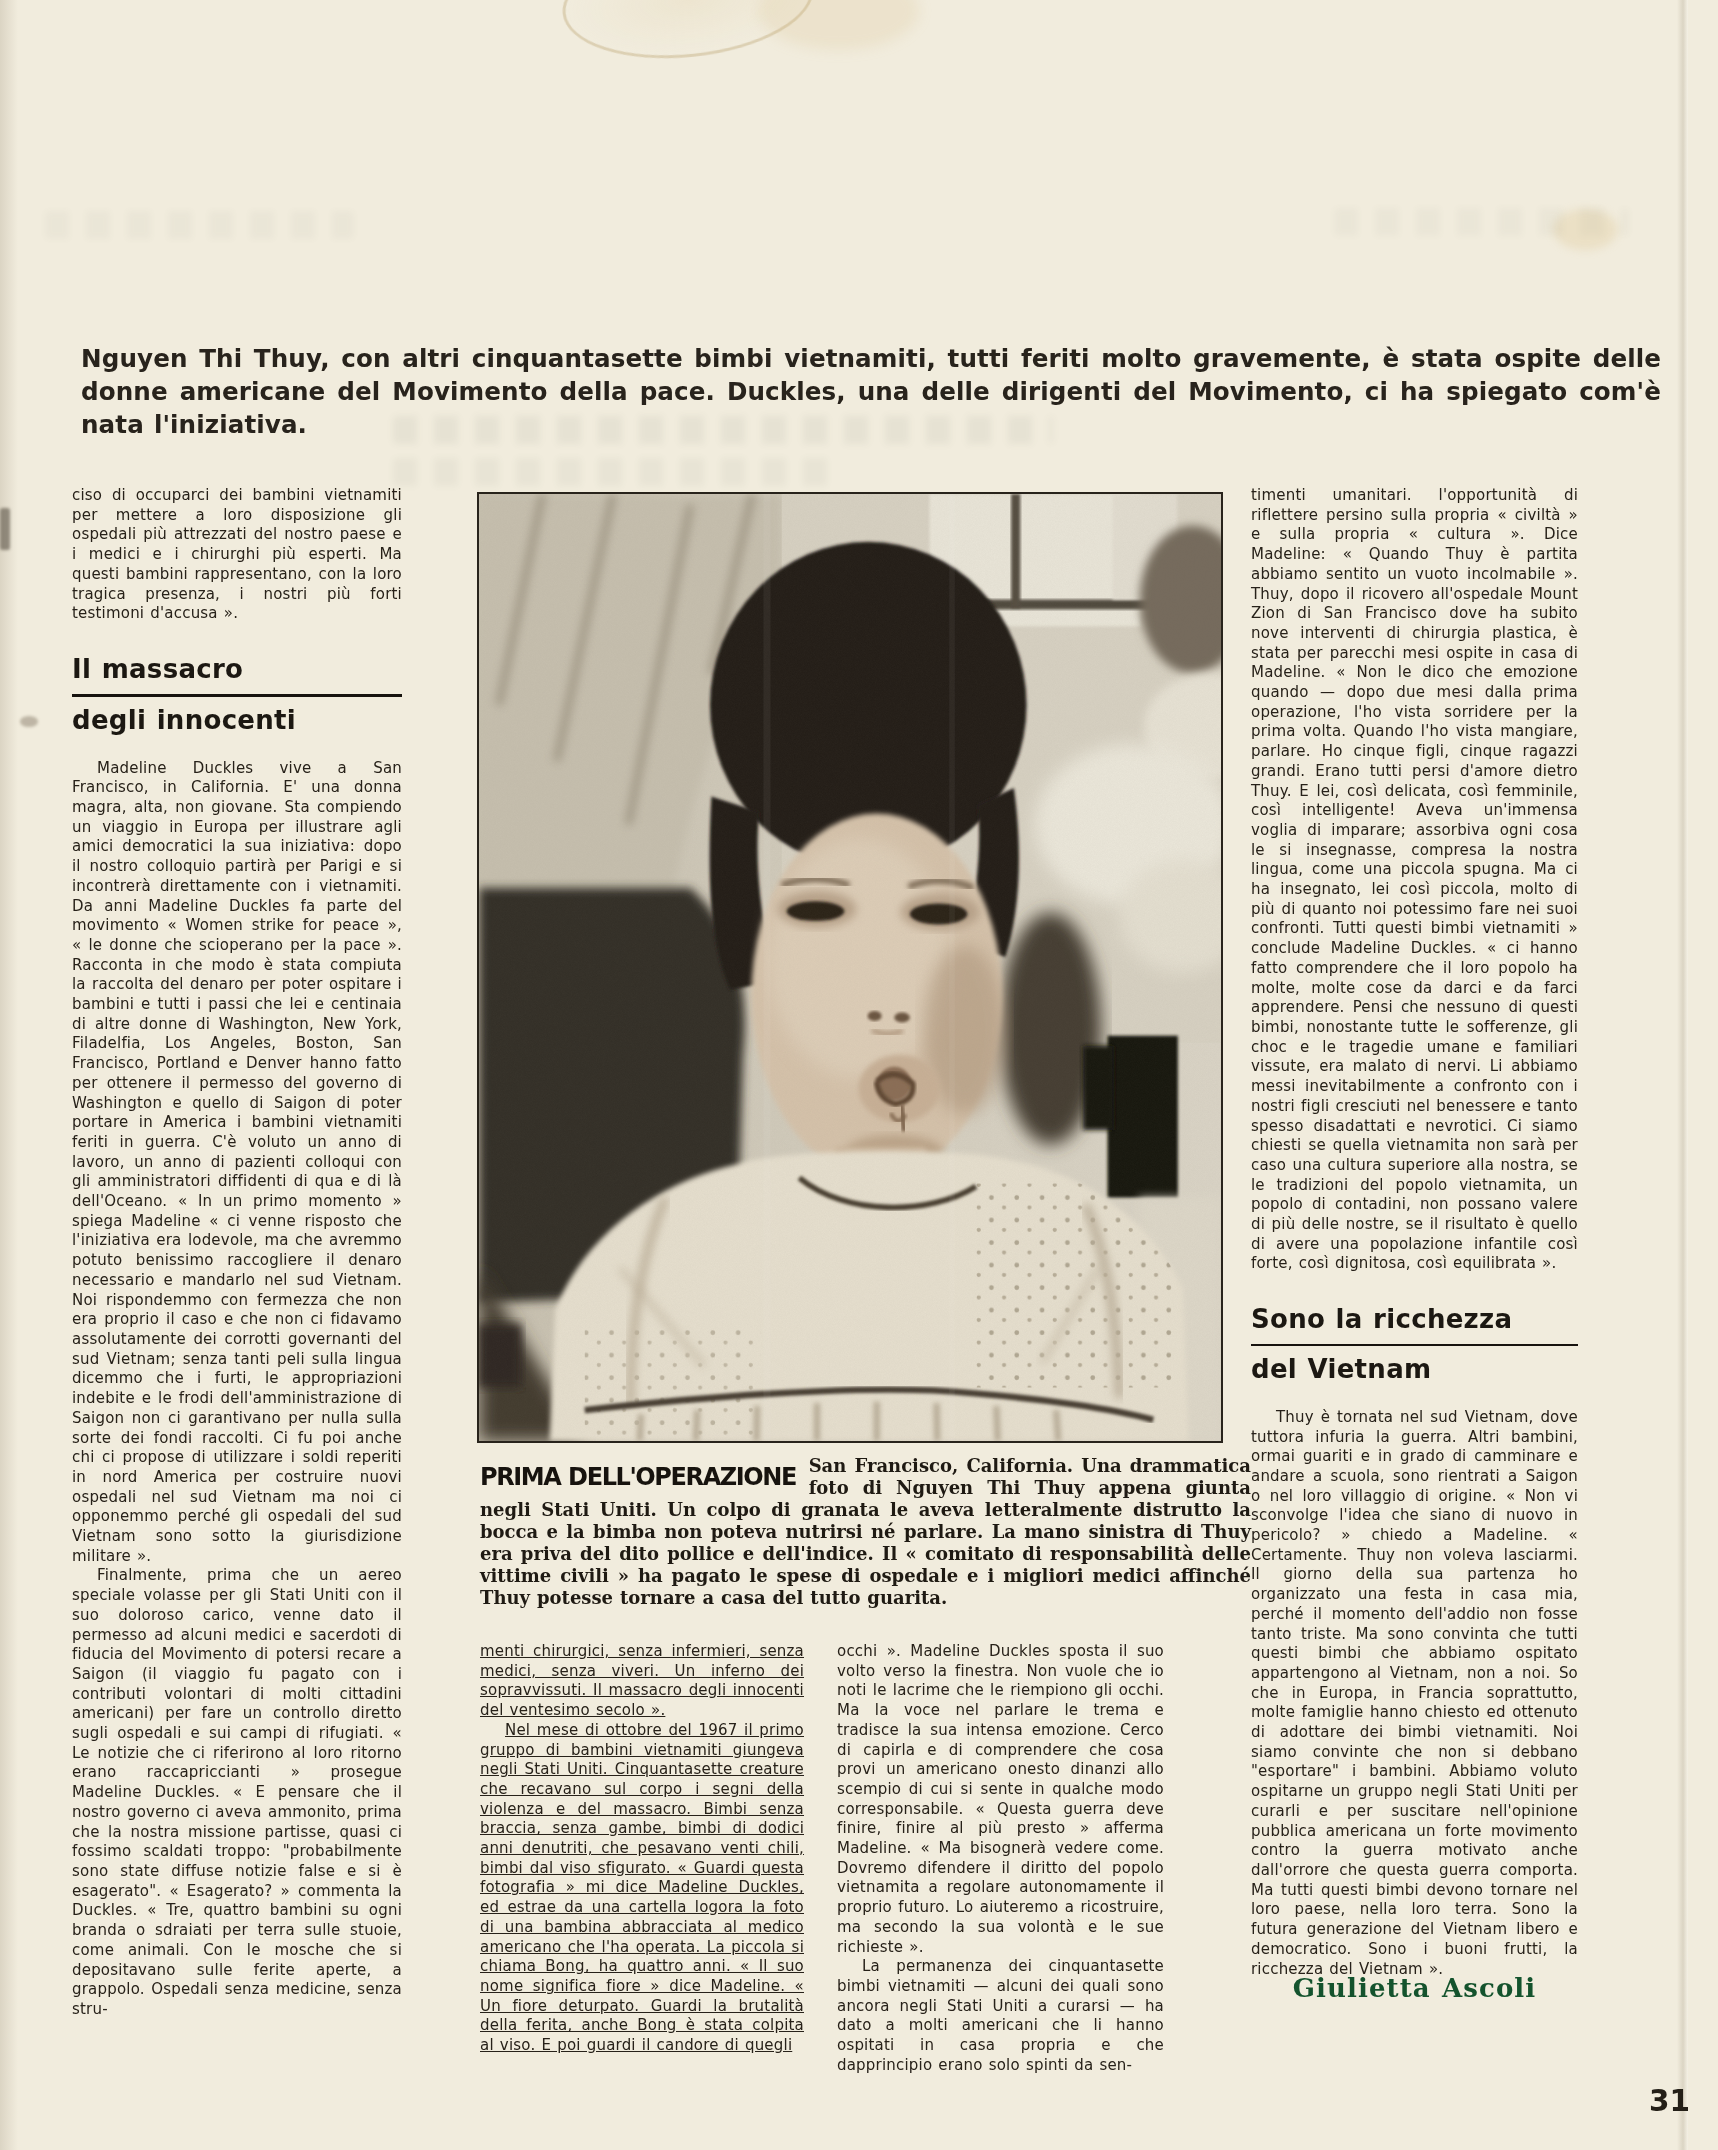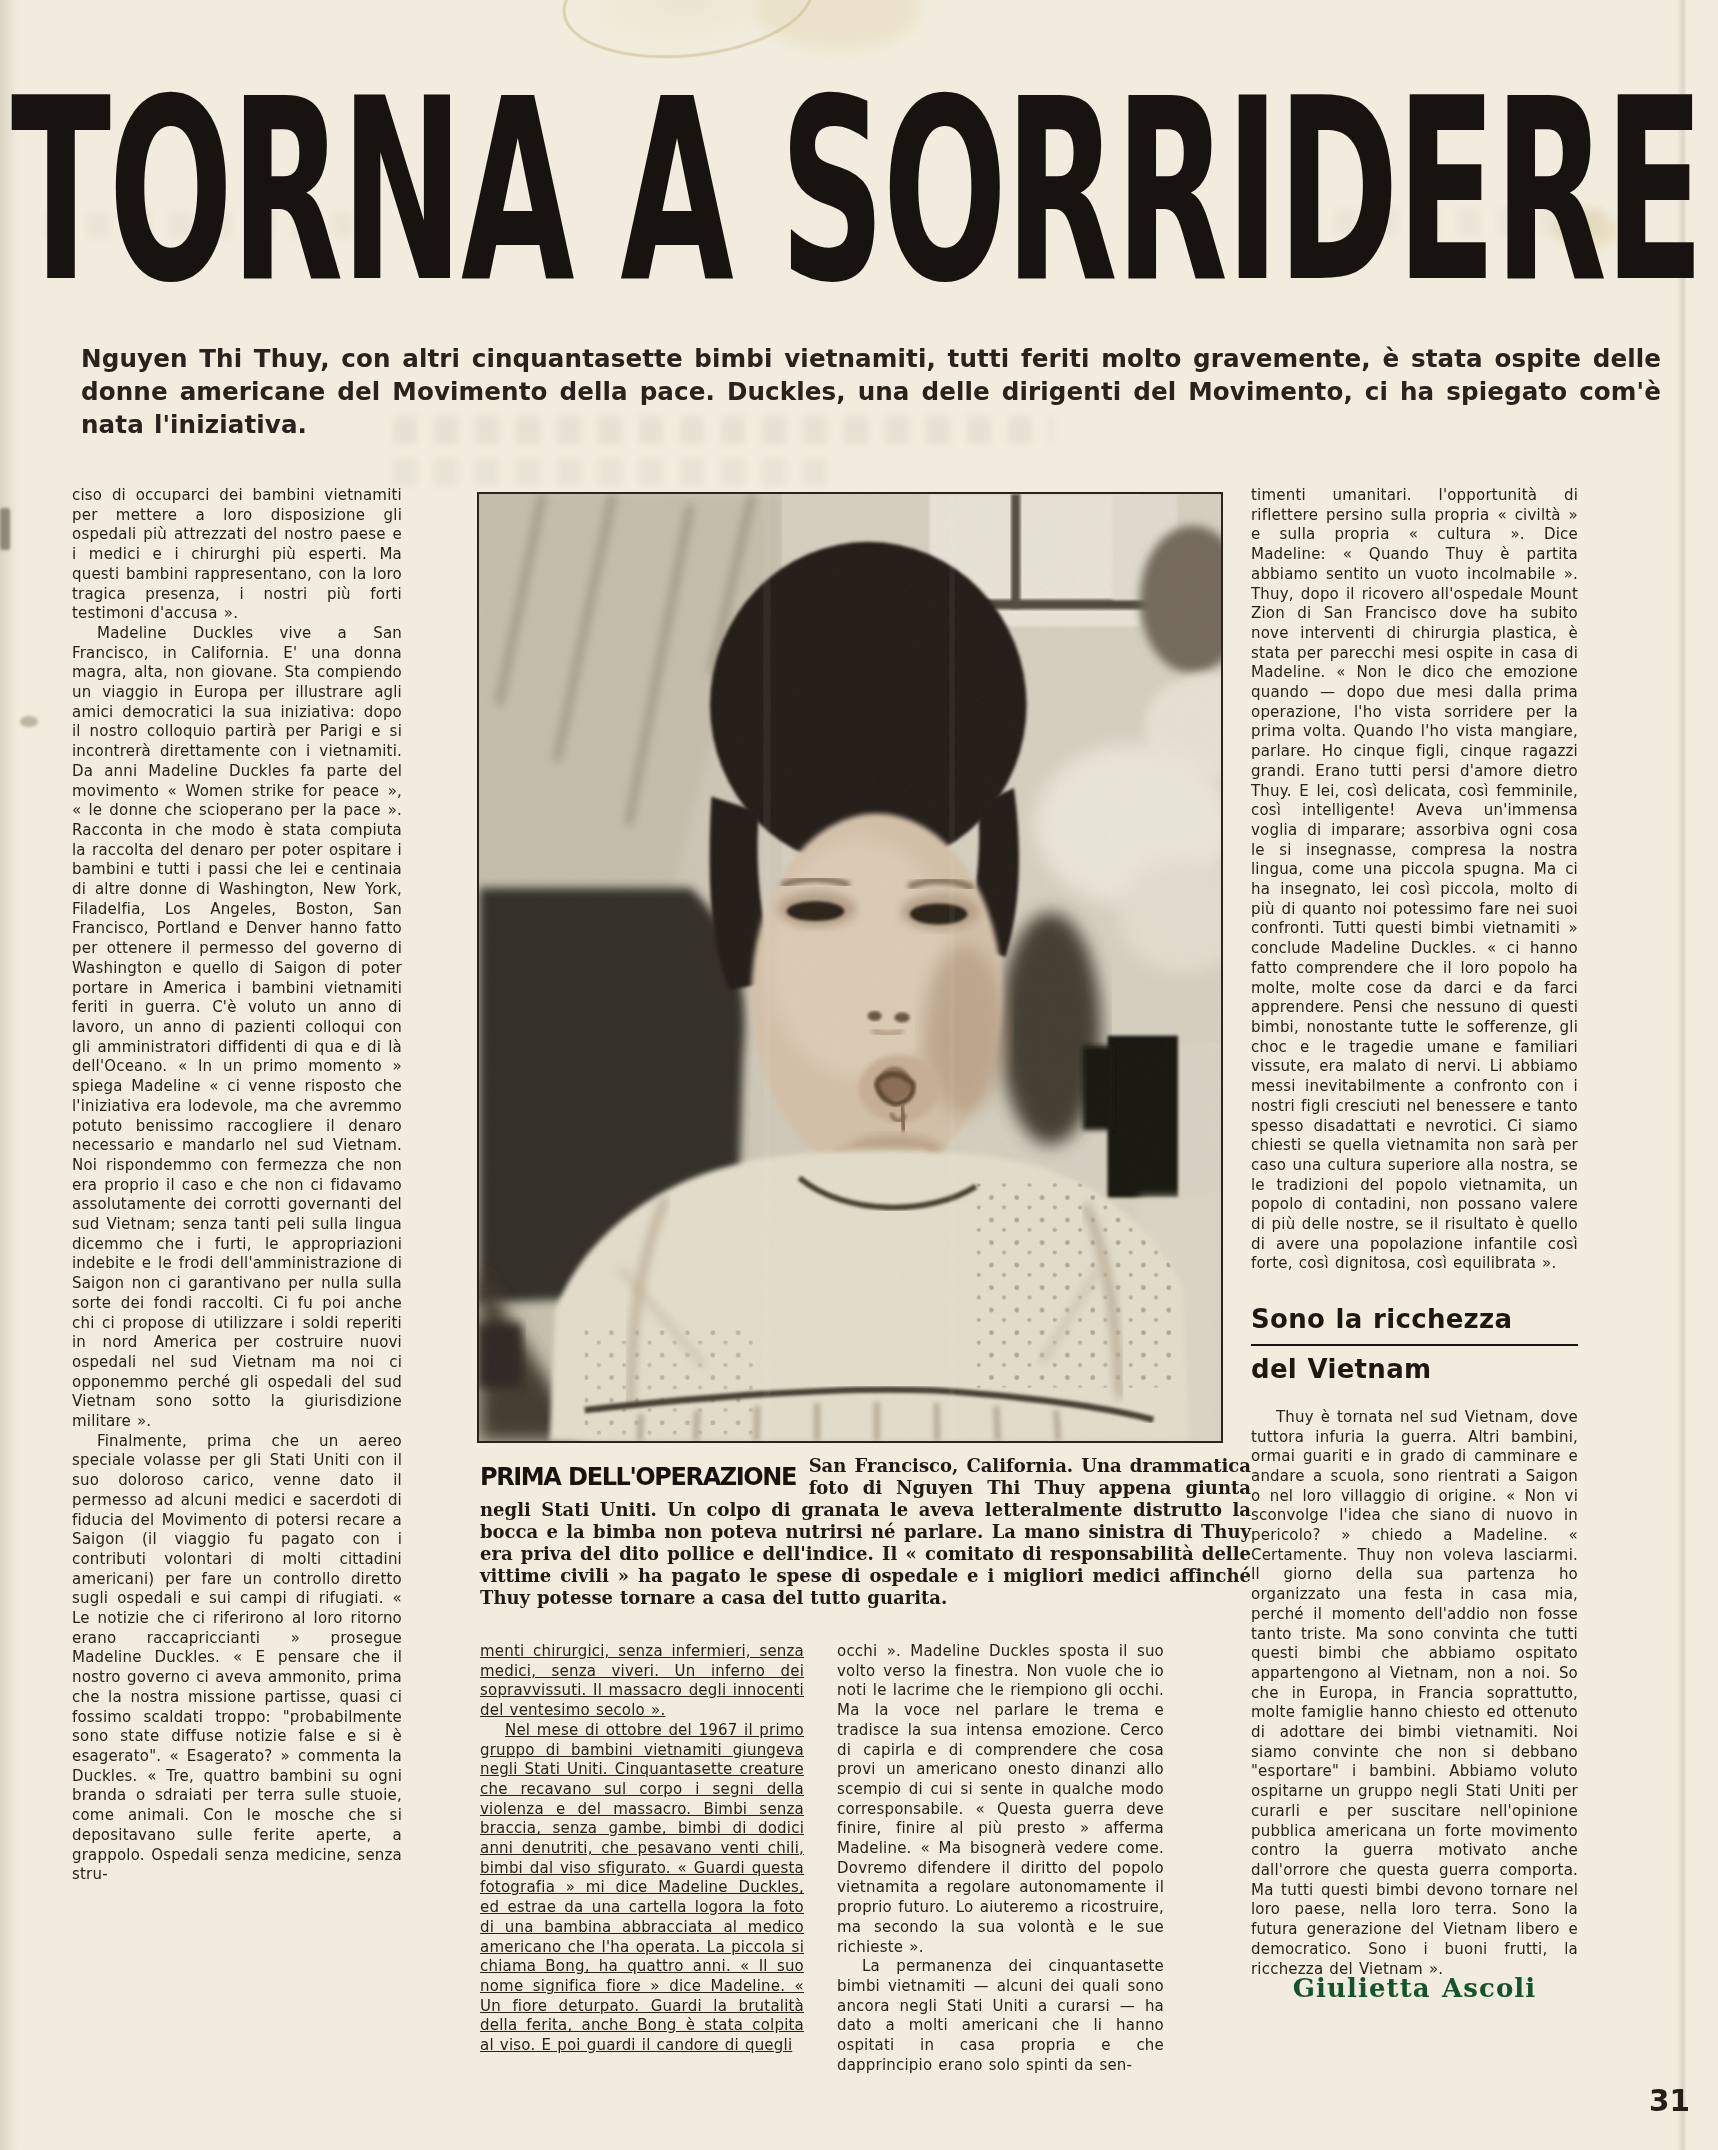--- a/index.html
+++ b/index.html
@@ -73,30 +73,30 @@
   <div class="stain stain-ring"></div>
   <div class="stain stain-blob"></div>
   <div class="stain stain-spot1"></div>
   <div class="stain stain-spot2"></div>
   <div class="stain stain-dash"></div>
   <div class="ghost" style="left:393px;top:416px;width:660px;height:28px;"></div>
   <div class="ghost" style="left:393px;top:458px;width:449px;height:28px;opacity:.42;"></div>
   <div class="ghost" style="left:45px;top:211px;width:309px;height:28px;opacity:.3;"></div>
   <div class="ghost" style="left:1334px;top:208px;width:295px;height:28px;opacity:.3;"></div>
 
-  <div class="headline">
-    <svg width="1695" height="226" viewBox="0 0 2414 200" preserveAspectRatio="none">
-      <text x="0" y="193" font-size="222" textLength="2408" lengthAdjust="spacingAndGlyphs">TORNA A SORRIDERE</text>
-    </svg>
-  </div>
 
   <p class="standfirst">Nguyen Thi Thuy, con altri cinquantasette bimbi vietnamiti, tutti feriti molto gravemente, è stata ospite delle donne americane del Movimento della pace. Duckles, una delle dirigenti del Movimento, ci ha spiegato com'è nata l'iniziativa.</p>
 
   <div class="col" id="col1">
     <p>ciso di occuparci dei bambini vietnamiti per mettere a loro disposizione gli ospedali più attrezzati del nostro paese e i medici e i chirurghi più esperti. Ma questi bambini rappresentano, con la loro tragica presenza, i nostri più forti testimoni d'accusa ».</p>
+    <div class="section-head">
+      <span class="line">Il massacro</span>
+      <hr class="rule">
+      <span class="line">degli innocenti</span>
+    </div>
     <p class="indent">Madeline Duckles vive a San Francisco, in California. E' una donna magra, alta, non giovane. Sta compiendo un viaggio in Europa per illustrare agli amici democratici la sua iniziativa: dopo il nostro colloquio partirà per Parigi e si incontrerà direttamente con i vietnamiti. Da anni Madeline Duckles fa parte del movimento « Women strike for peace », « le donne che scioperano per la pace ». Racconta in che modo è stata compiuta la raccolta del denaro per poter ospitare i bambini e tutti i passi che lei e centinaia di altre donne di Washington, New York, Filadelfia, Los Angeles, Boston, San Francisco, Portland e Denver hanno fatto per ottenere il permesso del governo di Washington e quello di Saigon di poter portare in America i bambini vietnamiti feriti in guerra. C'è voluto un anno di lavoro, un anno di pazienti colloqui con gli amministratori diffidenti di qua e di là dell'Oceano. « In un primo momento » spiega Madeline « ci venne risposto che l'iniziativa era lodevole, ma che avremmo potuto benissimo raccogliere il denaro necessario e mandarlo nel sud Vietnam. Noi rispondemmo con fermezza che non era proprio il caso e che non ci fidavamo assolutamente dei corrotti governanti del sud Vietnam; senza tanti peli sulla lingua dicemmo che i furti, le appropriazioni indebite e le frodi dell'amministrazione di Saigon non ci garantivano per nulla sulla sorte dei fondi raccolti. Ci fu poi anche chi ci propose di utilizzare i soldi reperiti in nord America per costruire nuovi ospedali nel sud Vietnam ma noi ci opponemmo perché gli ospedali del sud Vietnam sono sotto la giurisdizione militare ».</p>
     <p class="indent">Finalmente, prima che un aereo speciale volasse per gli Stati Uniti con il suo doloroso carico, venne dato il permesso ad alcuni medici e sacerdoti di fiducia del Movimento di potersi recare a Saigon (il viaggio fu pagato con i contributi volontari di molti cittadini americani) per fare un controllo diretto sugli ospedali e sui campi di rifugiati. « Le notizie che ci riferirono al loro ritorno erano raccapriccianti » prosegue Madeline Duckles. « E pensare che il nostro governo ci aveva ammonito, prima che la nostra missione partisse, quasi ci fossimo scaldati troppo: "probabilmente sono state diffuse notizie false e si è esagerato". « Esagerato? » commenta la Duckles. « Tre, quattro bambini su ogni branda o sdraiati per terra sulle stuoie, come animali. Con le mosche che si depositavano sulle ferite aperte, a grappolo. Ospedali senza medicine, senza stru-</p>
   </div>
 
   <div class="photo">
     <svg viewBox="0 0 1054 1346">
       <defs>
         <filter id="b2">
             <feGaussianBlur stdDeviation="2"></feGaussianBlur>
           </filter>

